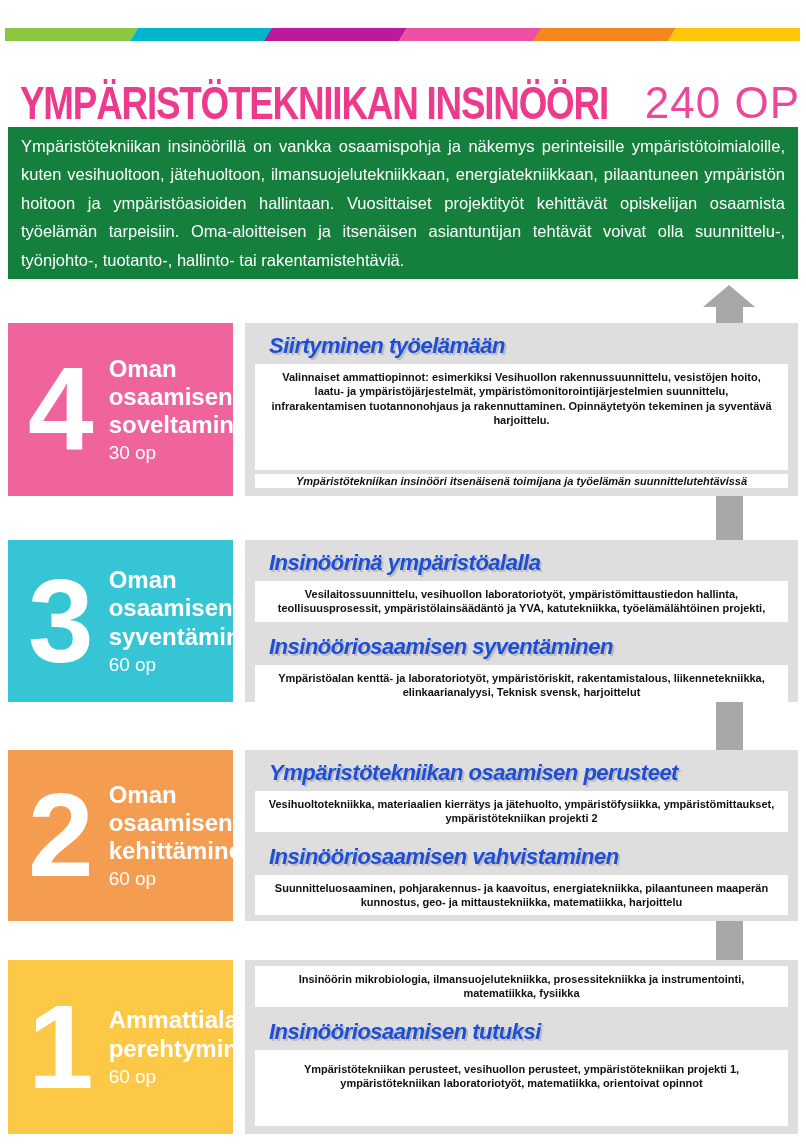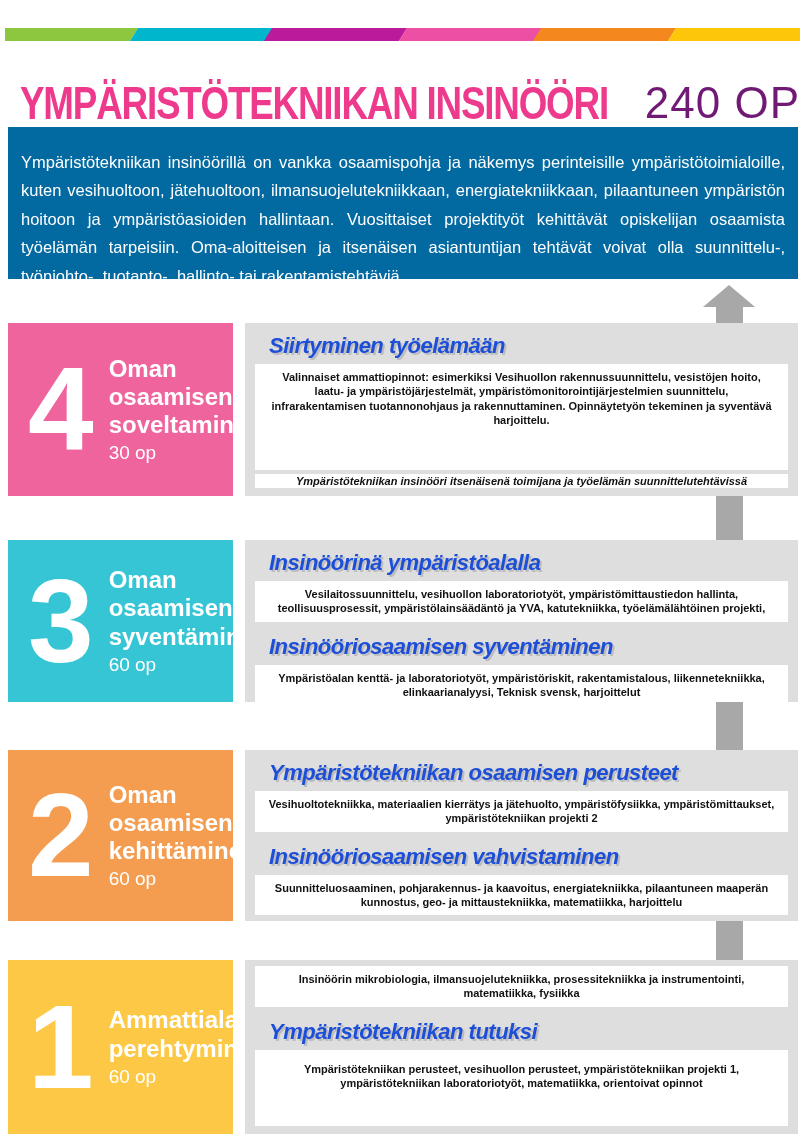--- a/index.html
+++ b/index.html
@@ -17,25 +17,25 @@
   .seg-magenta{background:#bb1b9a;}
   .seg-pink{background:#ec4fa4;}
   .seg-orange{background:#f5871f;}
   .seg-yellow{background:#fdc608;}
 
   
   .title{position:absolute;top:55px;left:20px;width:790px;height:52px;white-space:nowrap;}
   .title-main{display:inline-block;font-size:46px;font-weight:800;color:#ee3a8c;
               letter-spacing:-1.5px;transform:scaleX(0.80);transform-origin:0 60%;}
   .title-suffix{position:absolute;right:10px;top:2px;font-size:44px;font-weight:400;
-                color:#701a75;letter-spacing:1px;}
+                color:#ec4899;letter-spacing:1px;}
 
   
   .intro{position:absolute;top:127px;left:8px;width:790px;height:152px;box-sizing:border-box;
-         background:#0369a1;color:#fff;padding:21px 13px 0 13px;
+         background:#15803d;color:#fff;padding:5px 13px 0 13px;
          font-size:16.5px;line-height:1.72;text-align:justify;}
 
   
   .rows{position:absolute;top:323px;left:8px;width:790px;}
   .row{display:flex;gap:12px;}
   .row-4{height:173px;}
   .row-3{height:162px;margin-top:44px;}
   .row-2{height:171px;margin-top:48px;}
   .row-1{height:174px;margin-top:39px;}
 
@@ -152,19 +152,19 @@
     <div class="row row-1">
       <div class="stage-box bg-yellow">
         <div class="stage-number">1</div>
         <div class="stage-meta">
           <div class="stage-label">Ammattialaan perehtyminen</div>
           <div class="stage-credits">60 op</div>
         </div>
       </div>
       <div class="panel">
         <div class="white-box">Insinöörin mikrobiologia, ilmansuojelutekniikka, prosessitekniikka ja instrumentointi, matematiikka, fysiikka</div>
-        <div class="panel-heading second">Ympäristötekniikan tutuksi</div>
+        <div class="panel-heading second">Insinööriosaamisen tutuksi</div>
         <div class="white-box grow pad-tall">Ympäristötekniikan perusteet, vesihuollon perusteet, ympäristötekniikan projekti 1, ympäristötekniikan laboratoriotyöt, matematiikka, orientoivat opinnot</div>
       </div>
     </div>
 
   </div>
 </div>
 
 </body></html>

